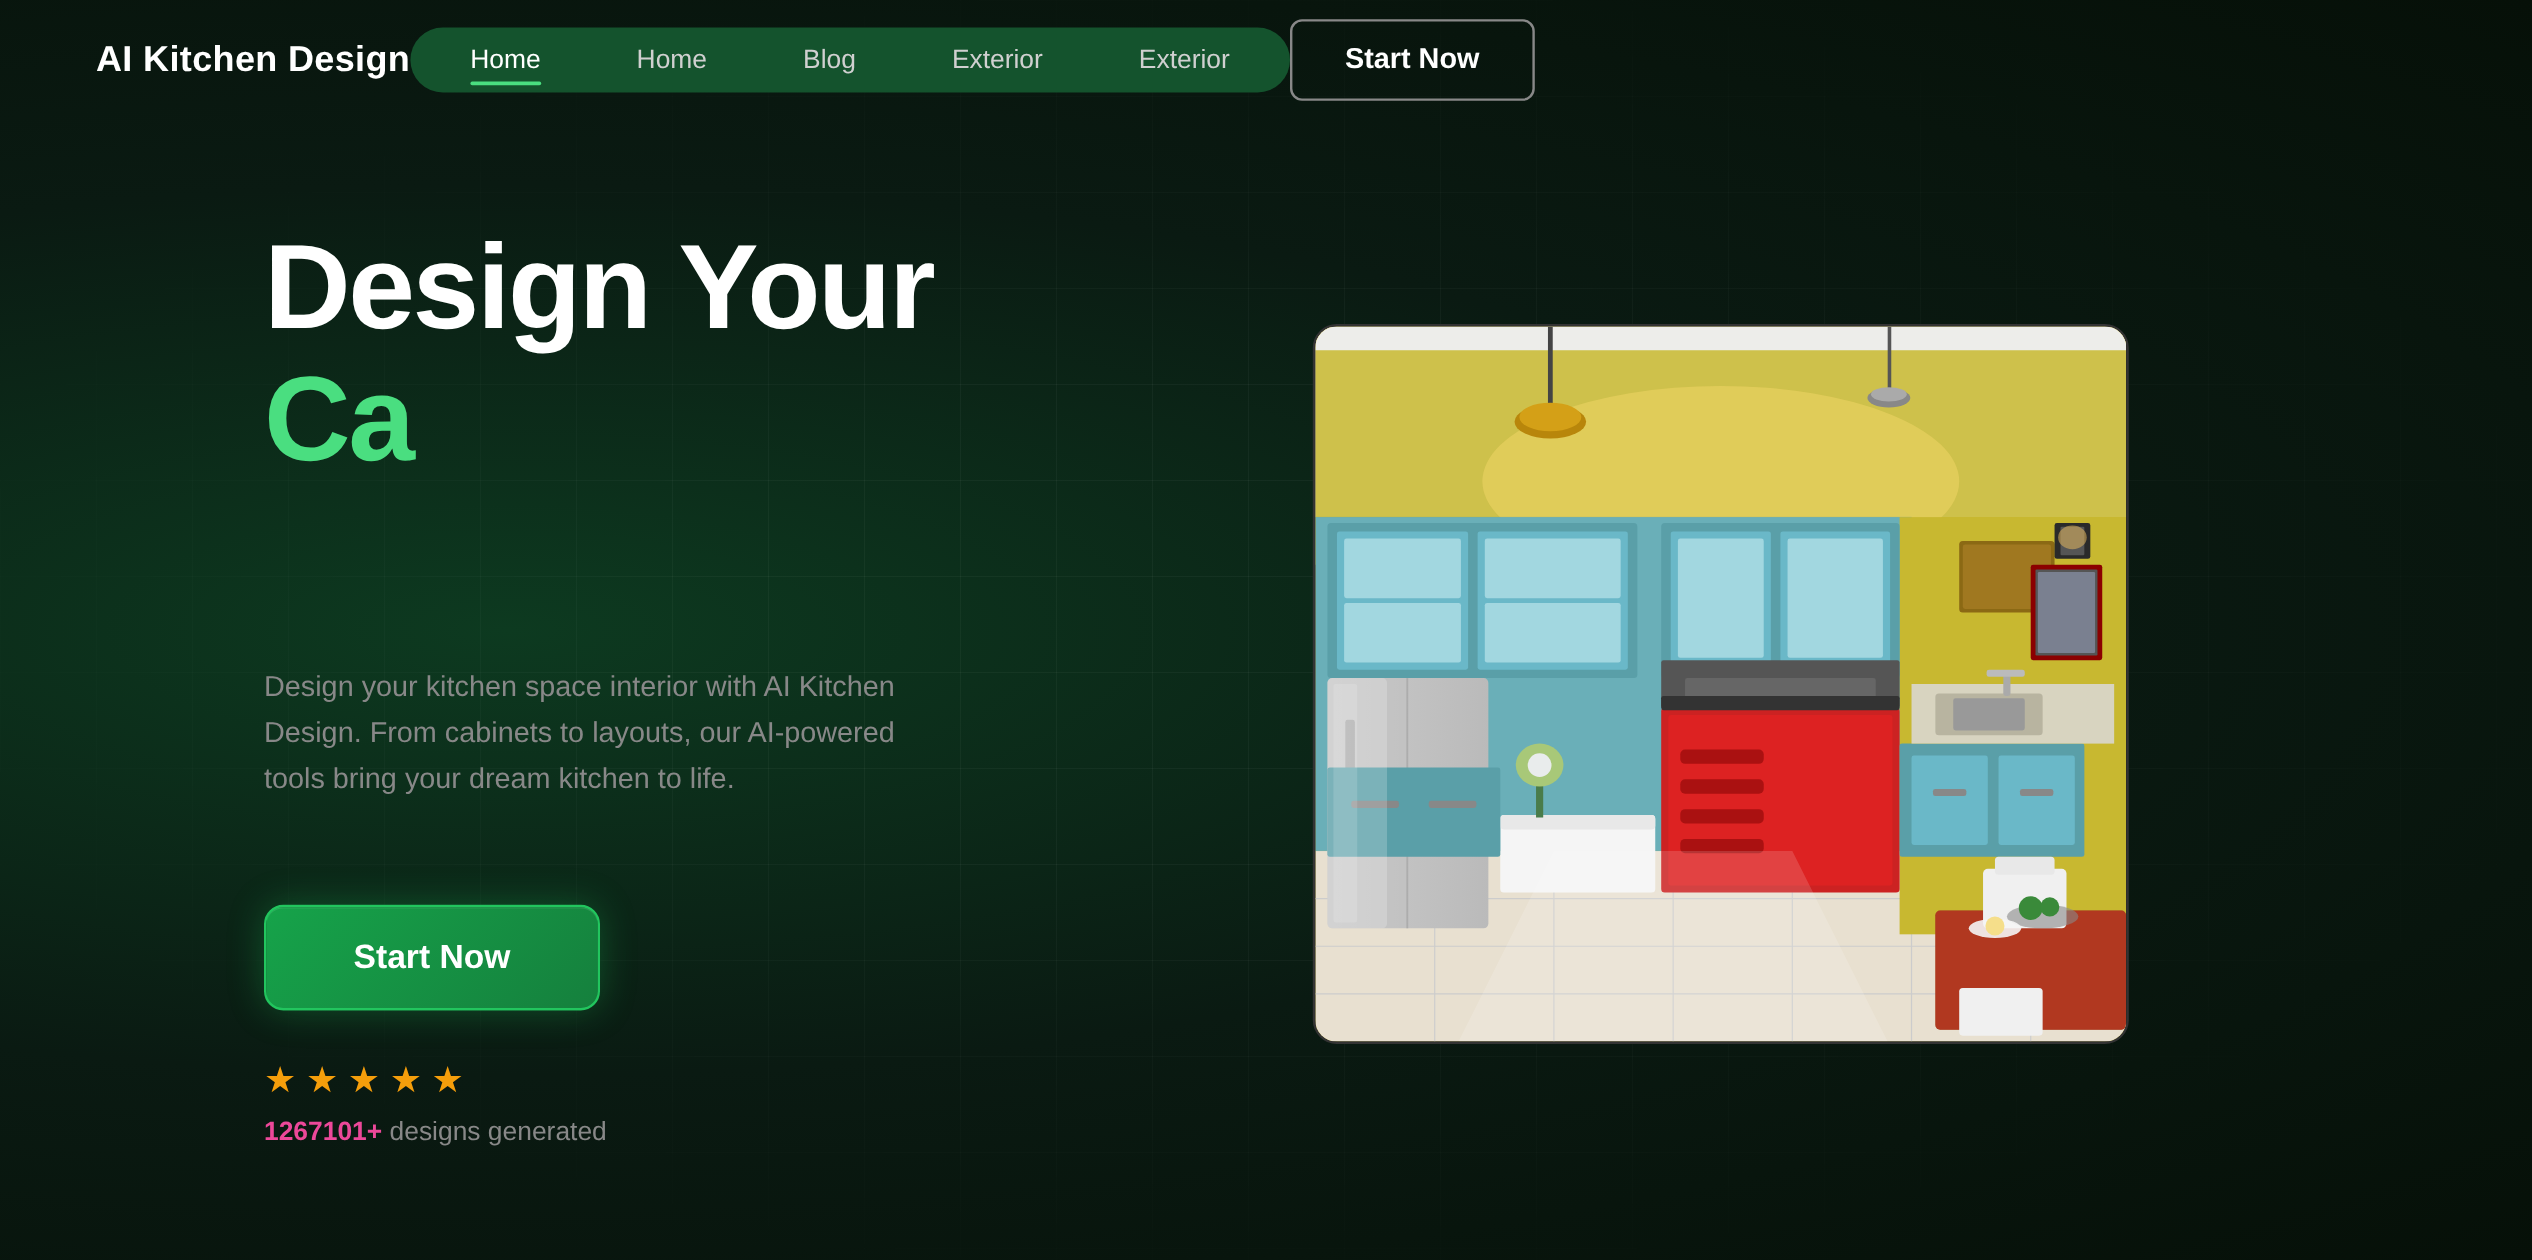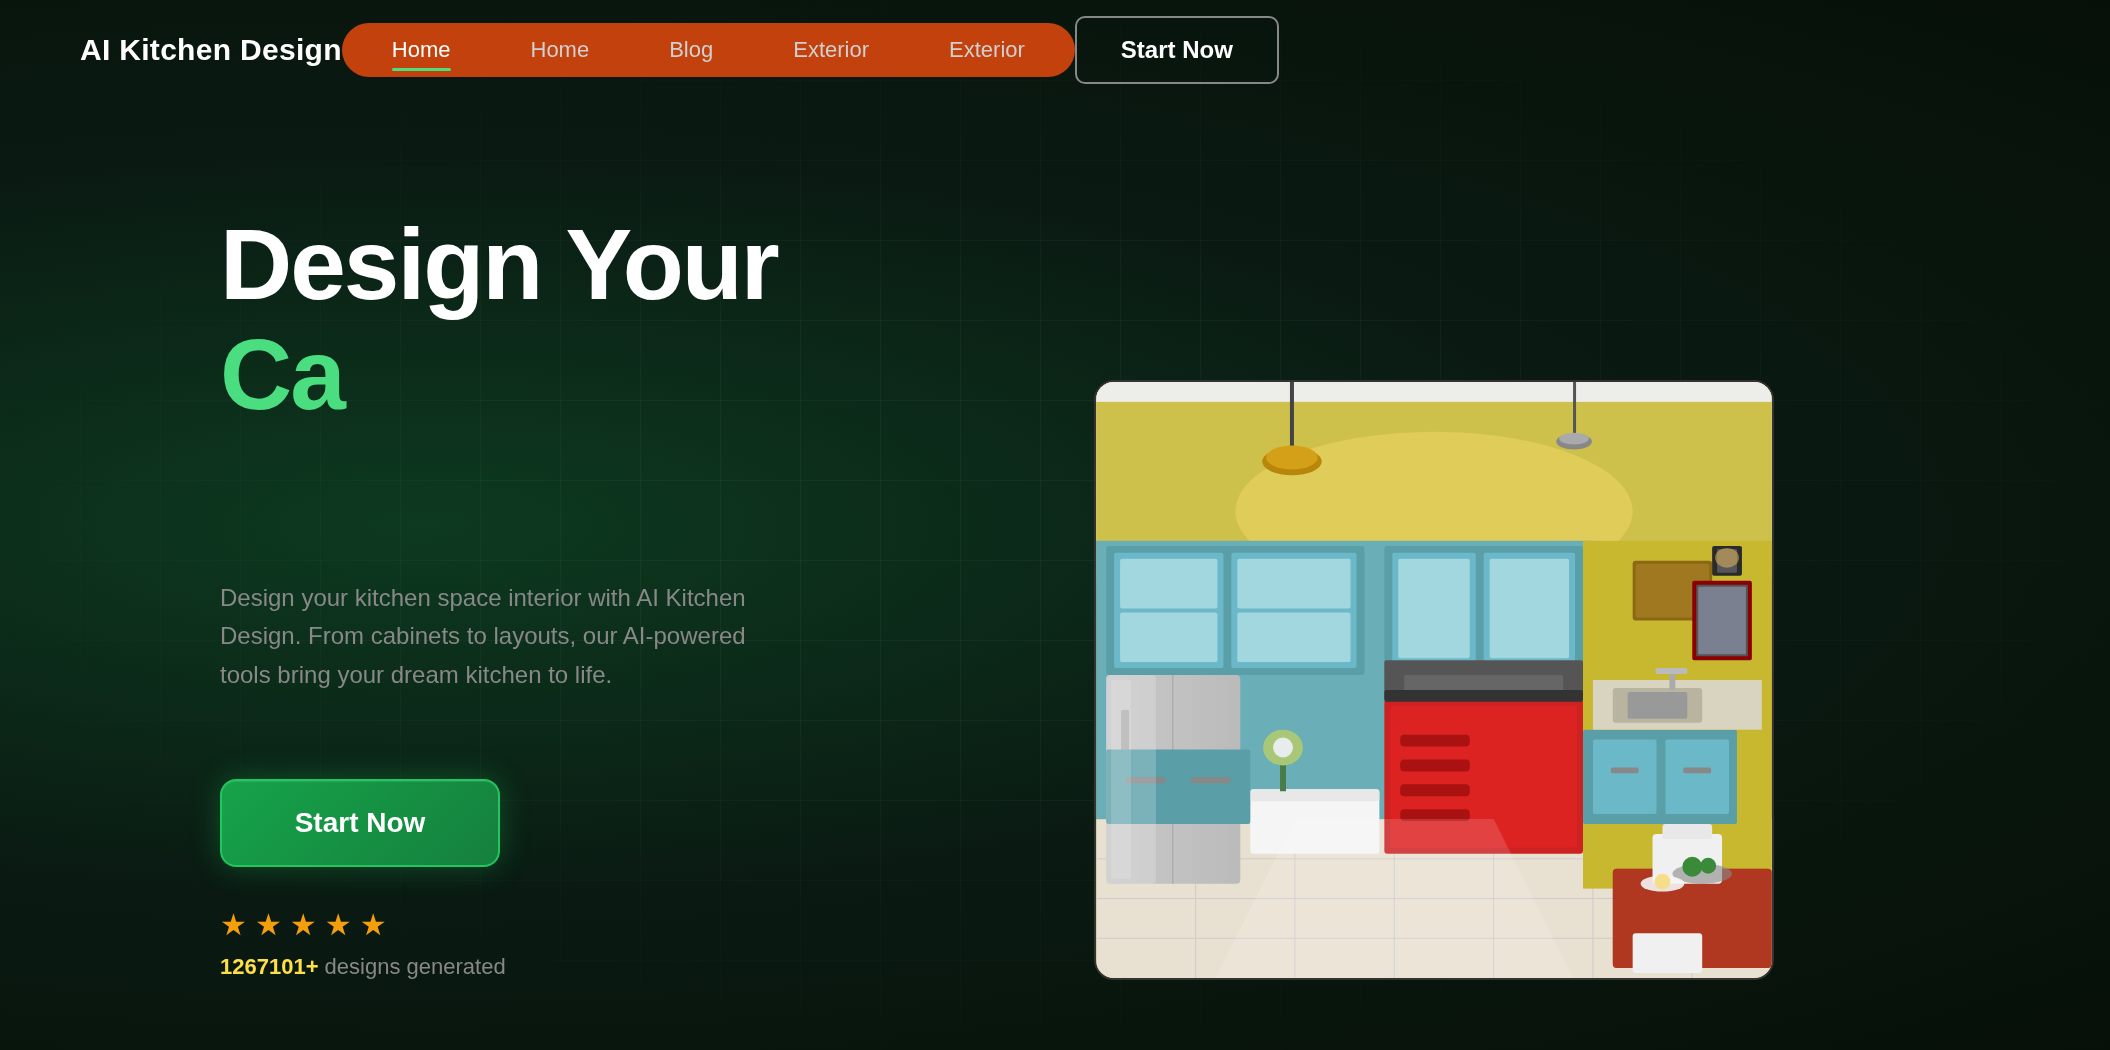--- a/index.html
+++ b/index.html
@@ -47,21 +47,21 @@
     .brand {
       color: #ffffff;
       font-size: 30px;
       font-weight: 700;
       letter-spacing: 0.3px;
     }
 
     .nav-links {
       display: flex;
       align-items: center;
-      background: #c2410c;
+      background: #14532d;
       border-radius: 60px;
       padding: 14px 50px;
       gap: 80px;
     }
 
     .nav-link {
       color: #d0d0d0;
       font-size: 22px;
       font-weight: 400;
       cursor: pointer;
@@ -94,21 +94,21 @@
       font-weight: 600;
       padding: 18px 44px;
       cursor: pointer;
     }
 
     
     .hero {
       position: relative;
       z-index: 5;
       display: flex;
-      align-items: flex-end;
+      align-items: center;
       padding: 60px 200px 0 220px;
       gap: 57px;
       min-height: 880px;
     }
 
     .hero-left {
       flex: 0 0 680px;
       display: flex;
       flex-direction: column;
     }
@@ -162,21 +162,21 @@
       color: #f59e0b;
       font-size: 30px;
     }
 
     .hero-count {
       font-size: 22px;
       color: #888888;
     }
 
     .hero-count strong {
-      color: #fde047;
+      color: #ec4899;
       font-weight: 700;
     }
 
     
     .hero-image-wrap {
       flex: 1;
       display: flex;
       align-items: center;
       justify-content: center;
       position: relative;

